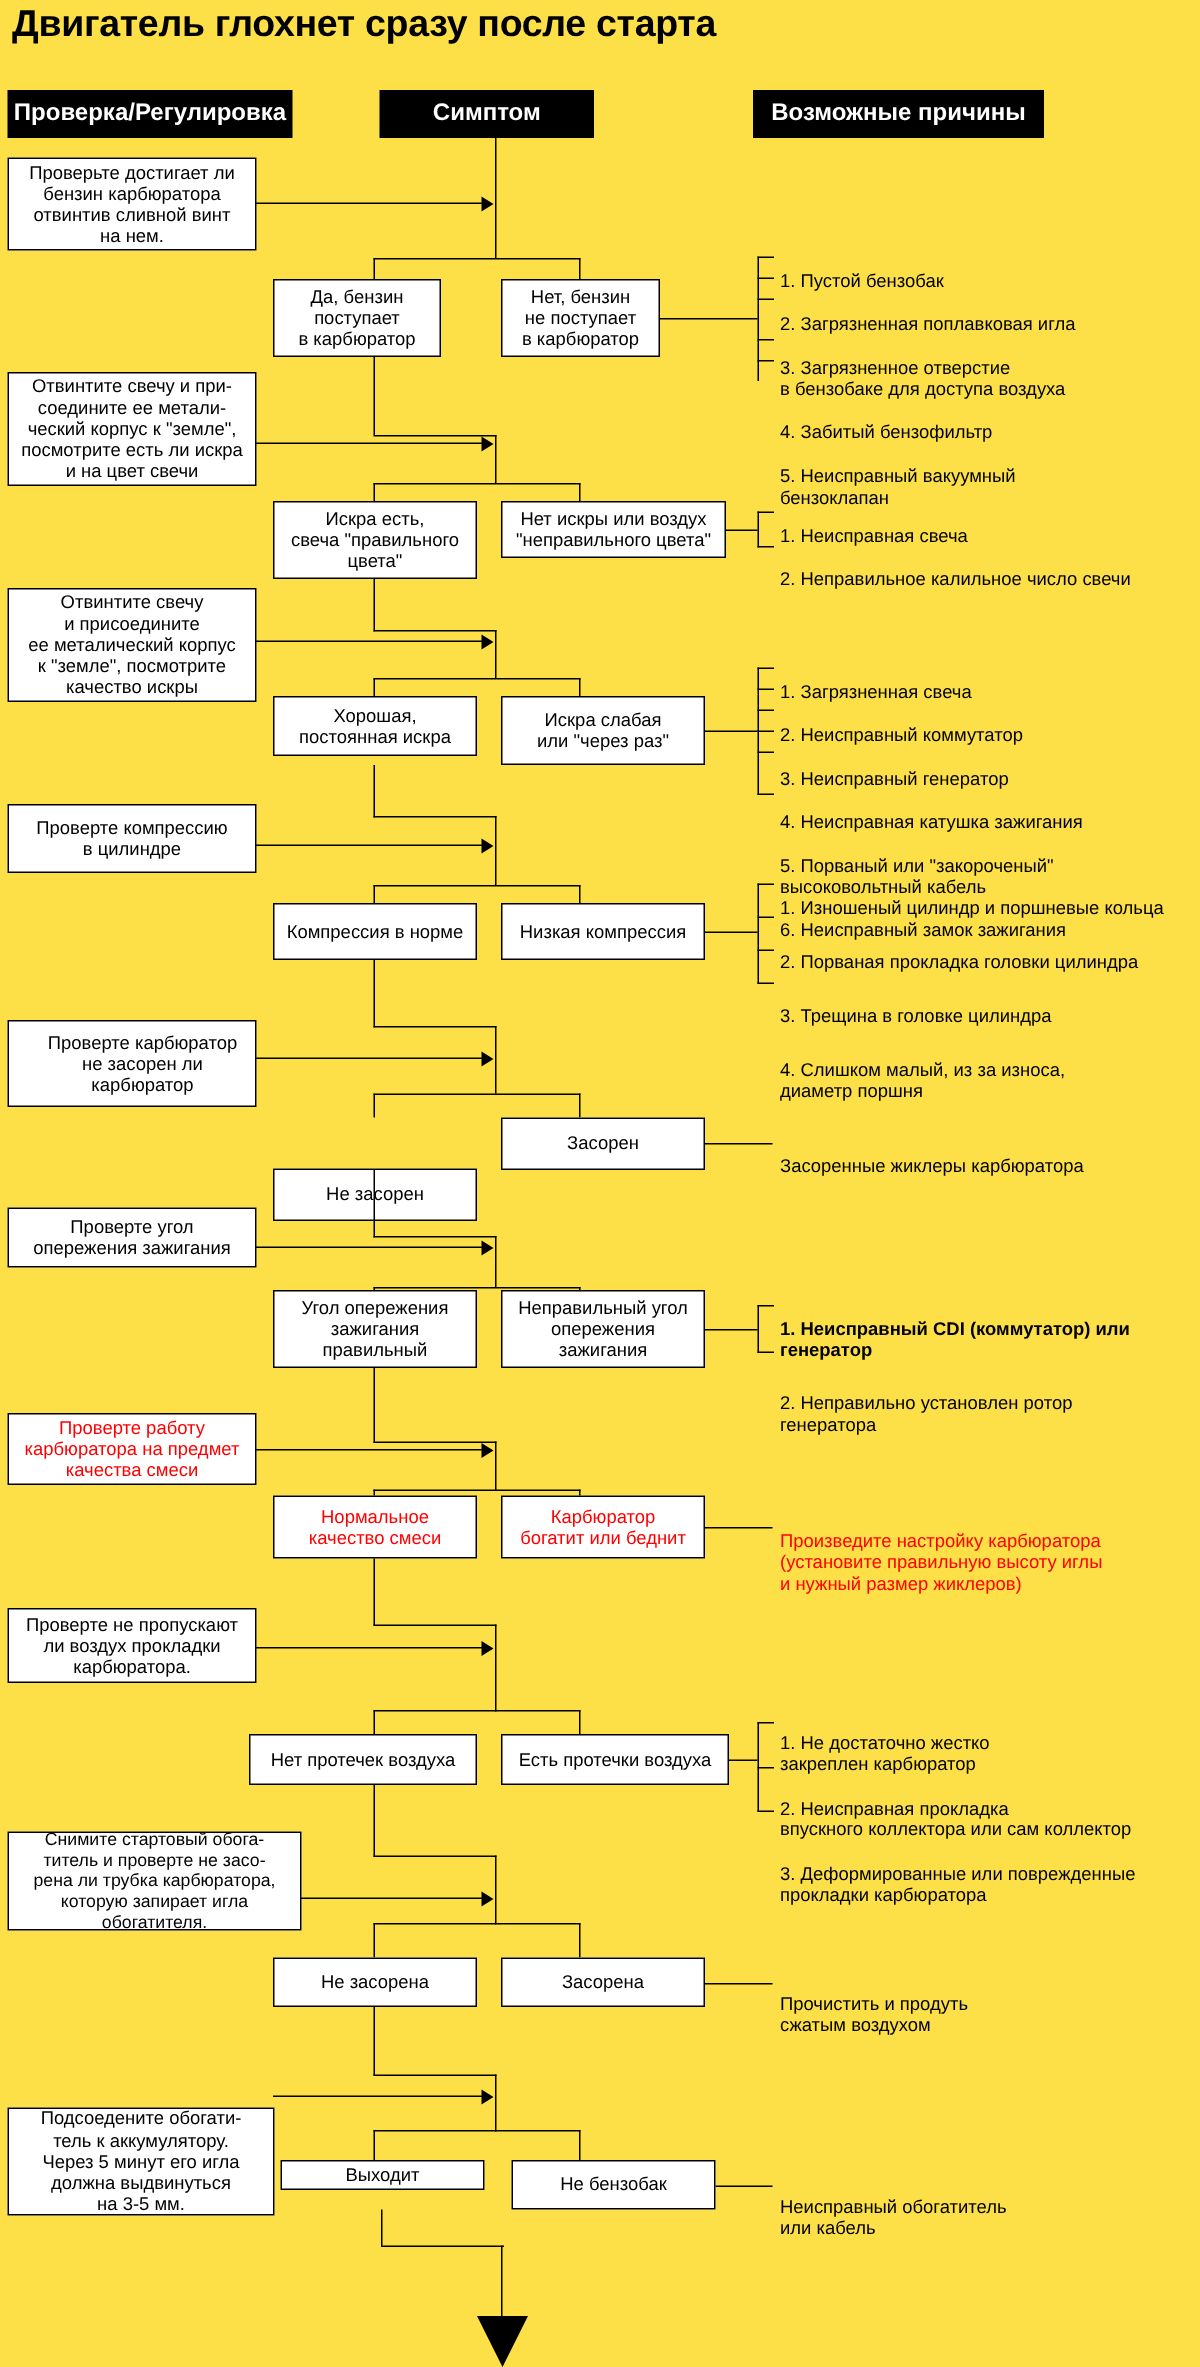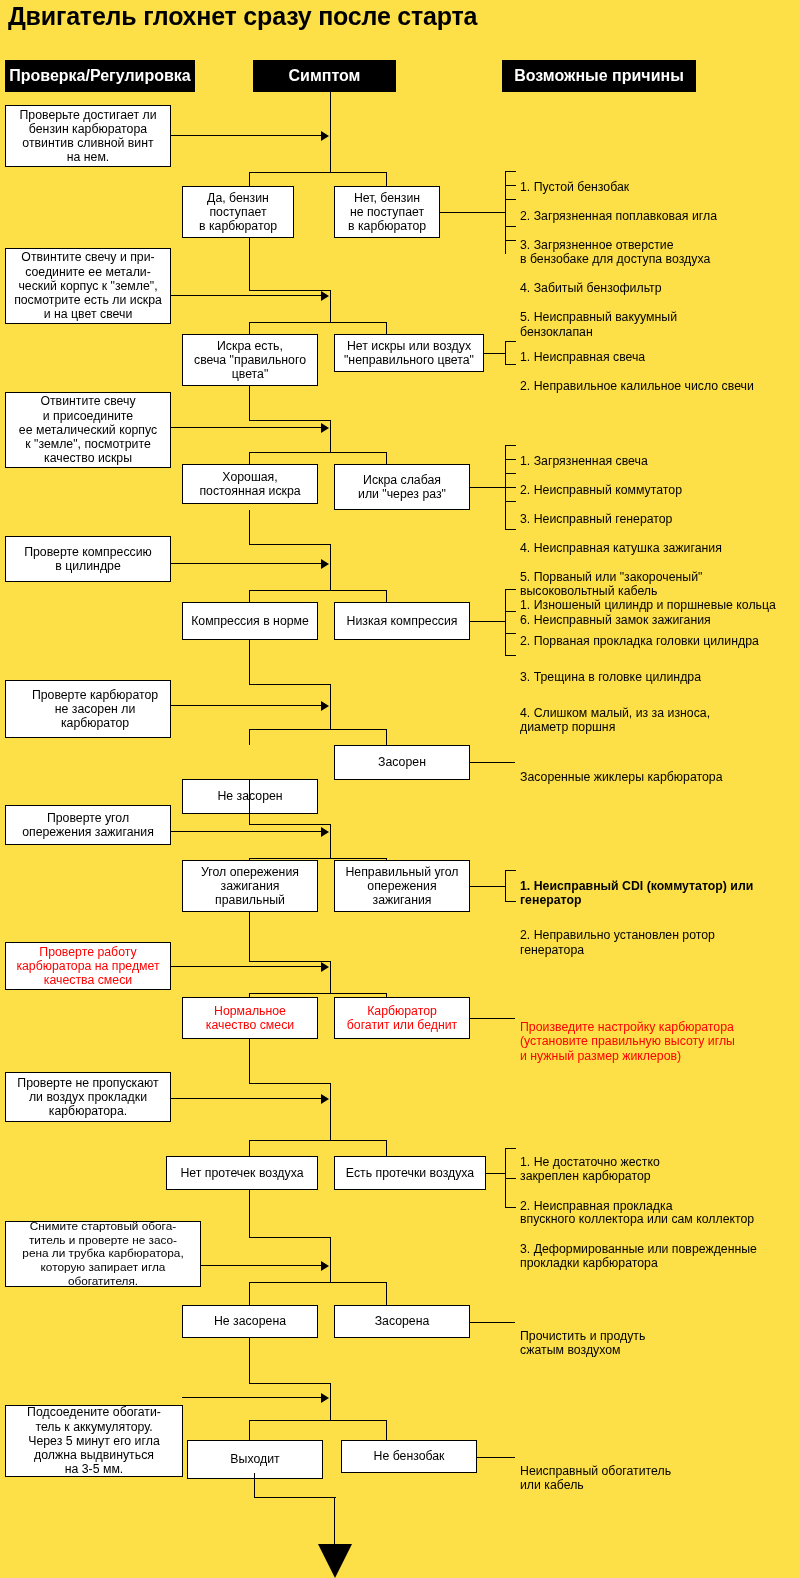--- a/index.html
+++ b/index.html
@@ -392,21 +392,21 @@
 Через 5 минут его игла
 должна выдвинуться
 на 3-5 мм.</div>
   <div class="h-line" style="left:182px; top:1397px; width:140px;"></div>
   <div class="arrow-r" style="left:321px; top:1393px;"></div>
 
   <div class="h-line" style="left:249px; top:1420px; width:138px;"></div>
   <div class="v-line" style="left:249px; top:1420px; height:21px;"></div>
   <div class="v-line" style="left:386px; top:1420px; height:21px;"></div>
 
-  <div class="box" style="left:187px; top:1440px; width:136px; height:39px;">Выходит</div>
+  <div class="box" style="left:187px; top:1440px; width:136px; height:20px;">Выходит</div>
   <div class="box" style="left:341px; top:1440px; width:136px; height:33px;">Не бензобак</div>
 
   <div class="h-line" style="left:477px; top:1457px; width:38px;"></div>
   <div class="causes" style="left:520px; top:1449px; width:280px;">
     <div class="cause-item">Неисправный обогатитель
 или кабель</div>
   </div>
 
   <div class="v-line" style="left:254px; top:1473px; height:25px;"></div>
   <div class="h-line" style="left:254px; top:1497px; width:82px;"></div>

